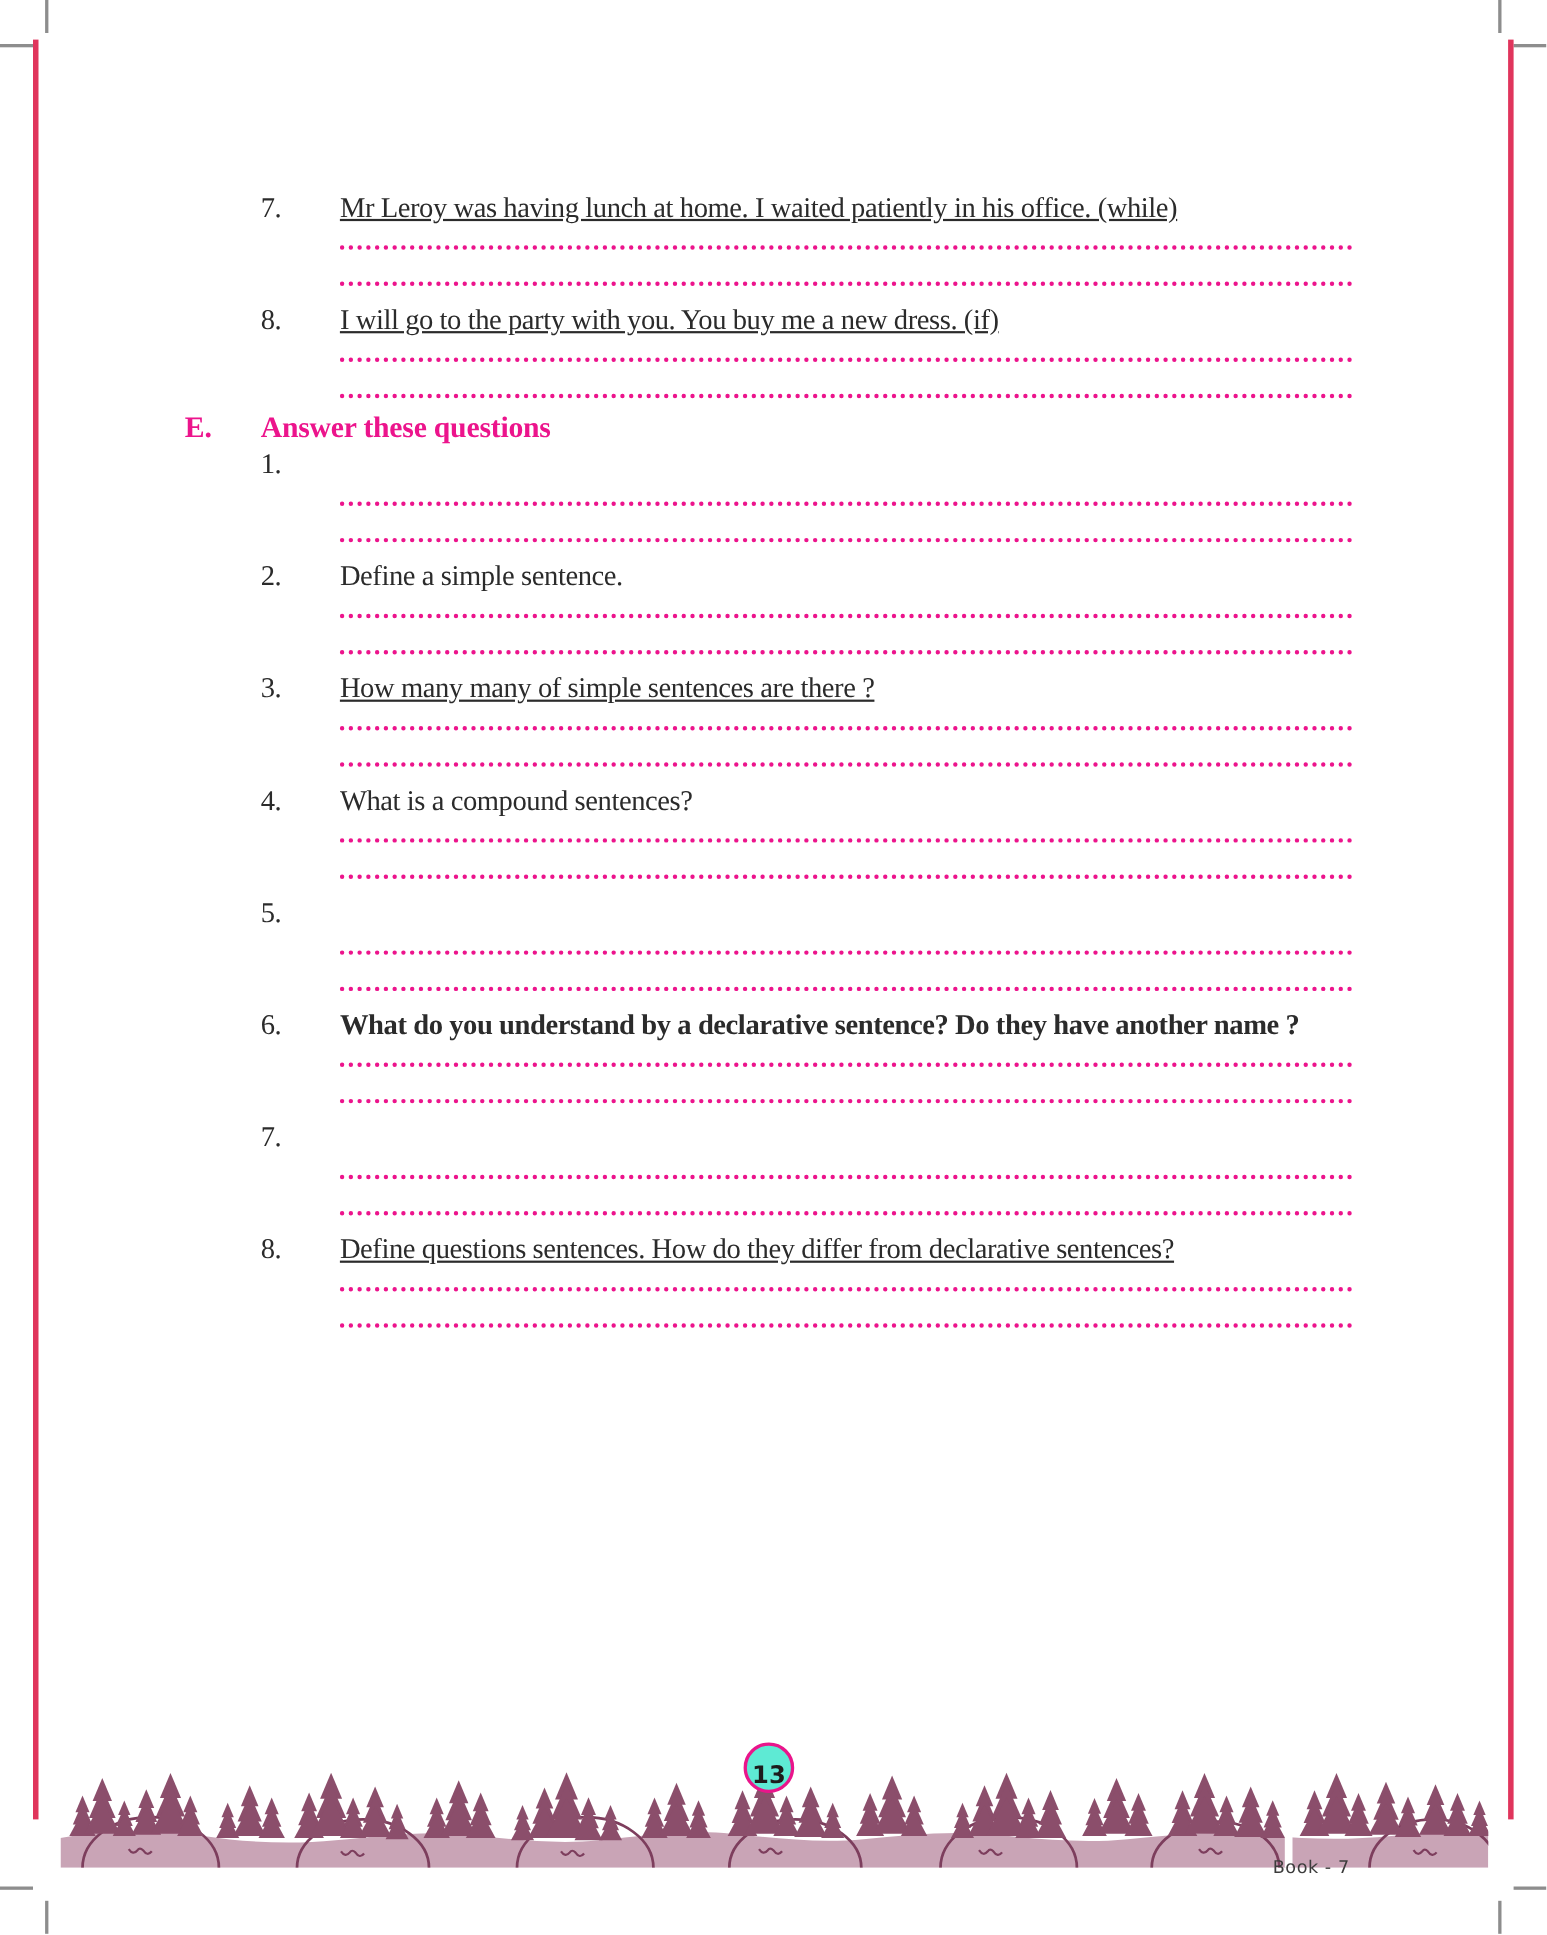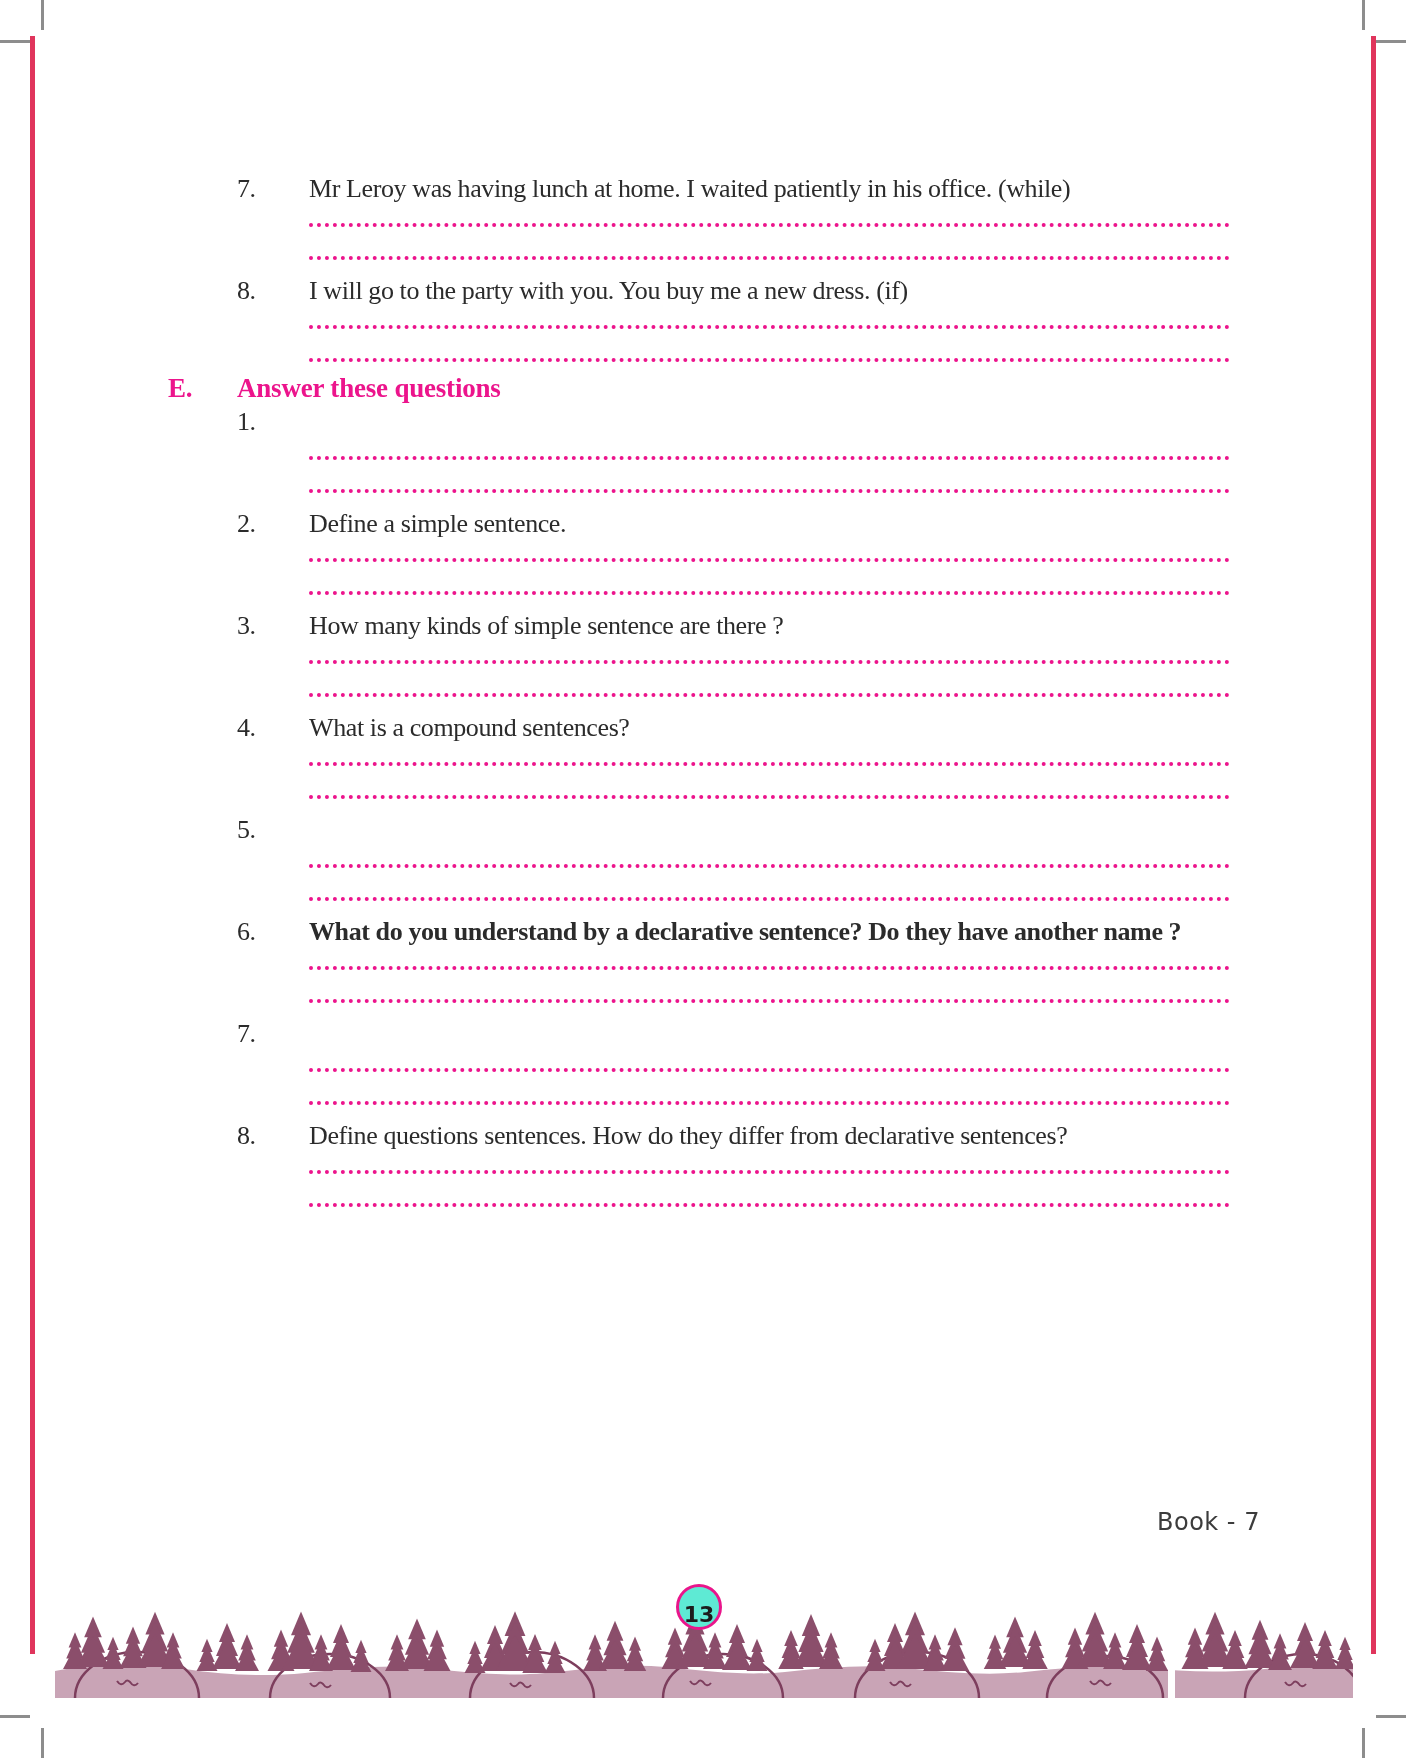--- a/index.html
+++ b/index.html
@@ -14,42 +14,42 @@
   
   .trim{position:absolute;width:5px;top:36px;height:1618px;background:#e0355c;}
   .trim.left{left:30px;}
   .trim.right{left:1371px;}
 
   .content{position:absolute;left:168px;top:172px;width:1062px;}
   .row{display:flex;line-height:33px;font-size:26px;letter-spacing:-0.4px;}
   .letter-col{flex:0 0 69px;}
   .num-col{flex:0 0 72px;}
   .qtext{flex:1;}
-  .one-line{white-space:nowrap;}
+  .one-line{white-space:nowrap;text-decoration:underline;}
   .just{text-align:justify;font-weight:bold;}
   .section-row{margin-top:10px;font-weight:bold;color:#ec148c;font-size:27px;letter-spacing:-0.2px;}
   .section-title{flex:1;}
   .q{margin-top:14px;}
   .q.first{margin-top:0;}
   .q.after-header{margin-top:0;}
   .dotline{margin-left:141px;height:0;border-bottom:4px dotted #ec148c;}
   .dotline.g1{margin-top:18px;}
   .dotline.g2{margin-top:29px;}
 
   
   .footer-art{position:absolute;left:55px;top:1611px;width:1298px;height:87px;}
   .page-badge{
     position:absolute;left:676px;top:1584px;width:46px;height:46px;border-radius:50%;
     background:#5eead4;border:3px solid #e9158b;box-sizing:border-box;
     display:flex;align-items:flex-end;justify-content:center;
     font-family:"DejaVu Sans",sans-serif;font-weight:bold;font-size:22px;color:#1c1c1c;
   }
   .book-label{
-    position:absolute;left:1157px;top:1508px;
-    font-family:"DejaVu Sans",sans-serif;font-size:24px;color:#3c3c3c;letter-spacing:0.5px;
+    position:absolute;left:1157px;top:1688px;
+    font-family:"DejaVu Sans",sans-serif;font-size:16px;color:#3c3c3c;letter-spacing:0.5px;
   }
 </style>
 </head>
 <body>
 
 <div class="page">
 
   <div class="mark v" style="left:41px;top:0;"></div>
   <div class="mark h" style="left:0;top:40px;"></div>
   <div class="mark v" style="left:1362px;top:0;"></div>
@@ -96,21 +96,21 @@
       <span class="letter-col"></span>
       <span class="num-col">2.</span>
       <span class="qtext">Define a simple sentence.</span>
     </div>
     <div class="dotline g1"></div>
     <div class="dotline g2"></div>
 
     <div class="row q">
       <span class="letter-col"></span>
       <span class="num-col">3.</span>
-      <span class="qtext one-line">How many kinds of simple sentence are there ?</span>
+      <span class="qtext one-line">How many many of simple sentences are there ?</span>
     </div>
     <div class="dotline g1"></div>
     <div class="dotline g2"></div>
 
     <div class="row q">
       <span class="letter-col"></span>
       <span class="num-col">4.</span>
       <span class="qtext">What is a compound sentences?</span>
     </div>
     <div class="dotline g1"></div>

